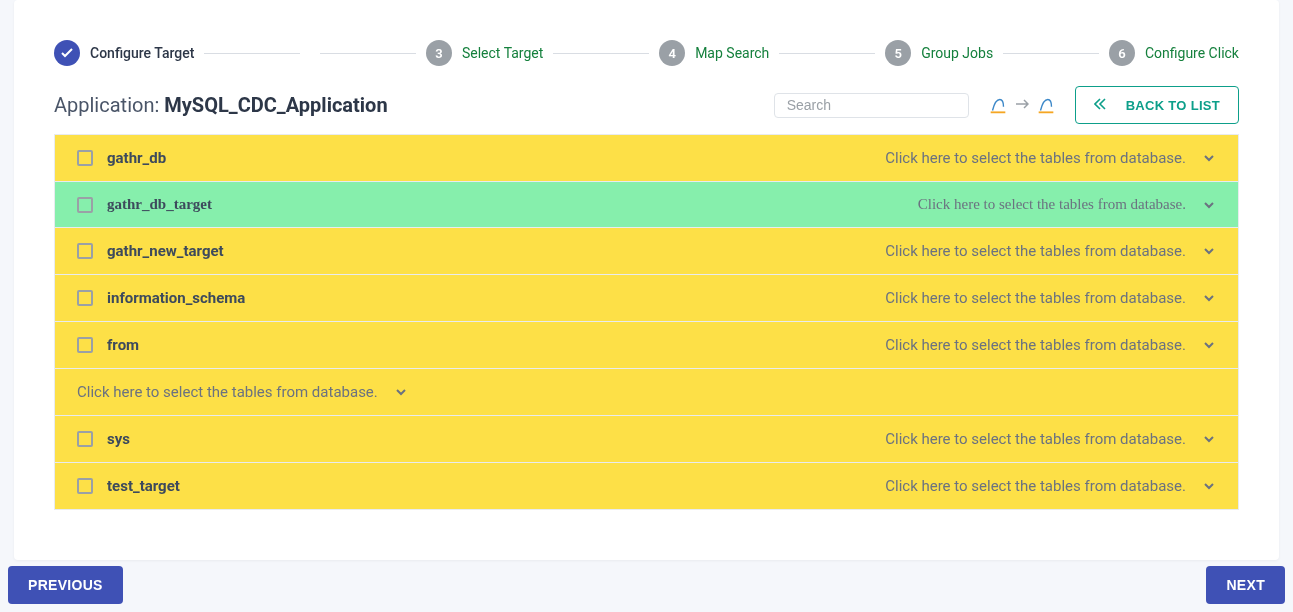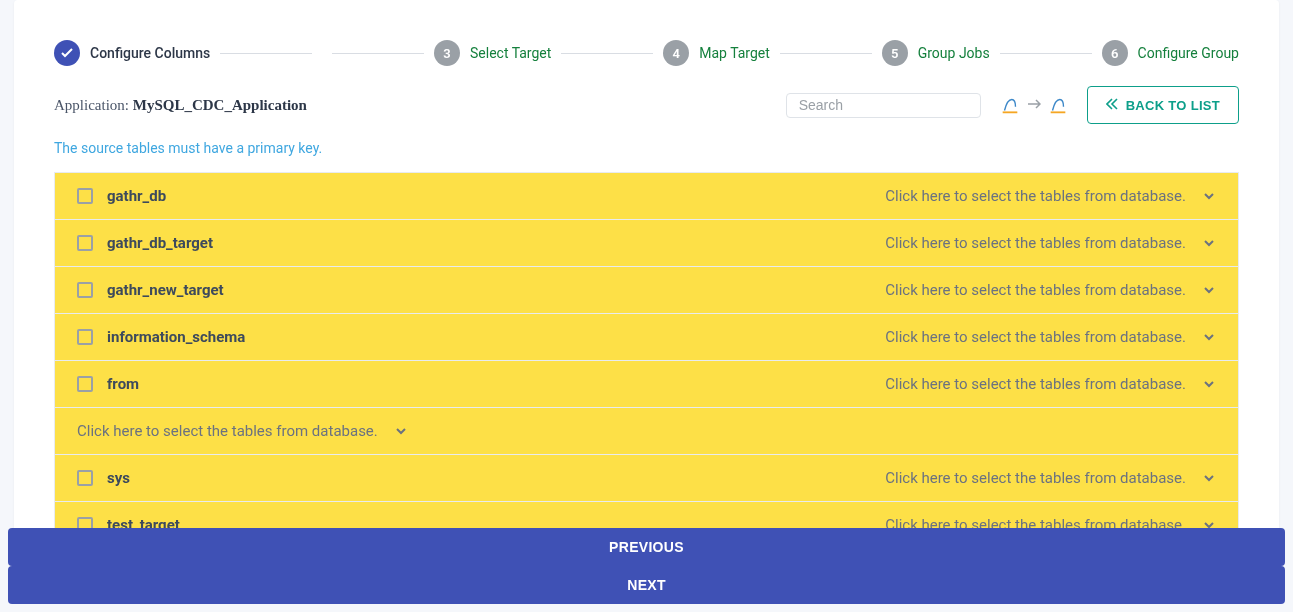--- a/index.html
+++ b/index.html
@@ -58,21 +58,21 @@
     margin: 0 10px;
     min-width: 30px;
   }
   
   .header-row {
     display: flex;
     align-items: center;
     padding: 0 40px 10px 40px;
     justify-content: space-between;
   }
-  .app-label { font-size: 15px; color: #4a5568; font-family: Liberation Serif, serif; }
+  .app-label { font-size: 20px; color: #4a5568; }
   .app-label b { font-weight: 700; color: #2d3748; }
   .header-right { display: flex; align-items: center; gap: 18px; }
   .search-input {
     width: 195px;
     height: 25px;
     border: 1px solid #dfe3e8;
     border-radius: 4px;
     padding: 0 12px;
     font-size: 14px;
     color: #4a5568;
@@ -86,41 +86,41 @@
     color: #0d9f8a;
     background: #fff;
     height: 38px;
     padding: 0 18px;
     border-radius: 4px;
     font-size: 13px;
     font-weight: 700;
     letter-spacing: 0.3px;
     display: flex;
     align-items: center;
-    gap: 8px;
+    gap: 20px;
     cursor: pointer;
   }
   .info-line {
     padding: 6px 40px 16px 40px;
     color: #3fa7e0;
     font-size: 14px;
   }
   
   .db-list { padding: 0 40px; }
   .db-row {
     display: flex;
     align-items: center;
     justify-content: space-between;
     border: 1px solid #e8ebef;
     border-top: none;
     padding: 14px 22px;
     background: #fde047;
   }
   .db-row:first-child { border-top: 1px solid #e8ebef; }
-  .db-row.hover { background: #fde047; }
+  .db-row.hover { background: #86efac; font-family: Liberation Serif, serif; }
   .db-left { display: flex; align-items: center; gap: 14px; }
   .cb {
     width: 16px; height: 16px;
     border: 2px solid #9aa0a6;
     border-radius: 2px;
     cursor: pointer;
     flex-shrink: 0;
   }
   .db-name { font-weight: 700; color: #3d4a5c; font-size: 15px; }
   .db-right { display: flex; align-items: center; gap: 16px; color: #6b7280; font-size: 15px; }
@@ -131,21 +131,20 @@
     cursor: pointer;
   }
   
   .footer {
     position: absolute;
     bottom: 8px;
     left: 0; right: 0;
     display: flex;
     justify-content: space-between;
     padding: 0 8px;
-    flex-direction: column;
   }
   .nav-btn {
     background: #3f51b5;
     color: #fff;
     border: none;
     height: 38px;
     padding: 0 20px;
     border-radius: 4px;
     font-size: 14px;
     font-weight: 700;
@@ -158,42 +157,42 @@
 
 <div class="card">
 
   <div class="stepper" id="stepper">
       <div class="step">
         <div class="step-circle done">
           <svg width="14" height="14" viewBox="0 0 14 14">
             <path fill="none" stroke="#fff" stroke-width="2" d="M2 7l3 3 7-7"></path>
           </svg>
         </div>
-        <span class="step-label active">Configure Columns</span>
+        <span class="step-label active">Configure Target</span>
       </div>
       <div class="step-connector"></div>
       <div class="step-connector"></div>
       <div class="step">
         <div class="step-circle pending">3</div>
         <span class="step-label">Select Target</span>
       </div>
       <div class="step-connector"></div>
       <div class="step">
         <div class="step-circle pending">4</div>
-        <span class="step-label">Map Target</span>
+        <span class="step-label">Map Search</span>
       </div>
       <div class="step-connector"></div>
       <div class="step">
         <div class="step-circle pending">5</div>
         <span class="step-label">Group Jobs</span>
       </div>
       <div class="step-connector"></div>
       <div class="step">
         <div class="step-circle pending">6</div>
-        <span class="step-label">Configure Group</span>
+        <span class="step-label">Configure Click</span>
       </div>
     </div>
 
   <div class="header-row">
     <div class="app-label">
       <span>Application: </span><b>MySQL_CDC_Application</b>
     </div>
     <div class="header-right">
       <input class="search-input" type="text" placeholder="Search" style="">
       <div class="conn-icons">
@@ -219,21 +218,20 @@
         <span>
           <svg width="12" height="12" viewBox="0 0 12 12">
               <path fill="none" stroke="#0d9f8a" stroke-width="1.6" d="M6 1 1 6l5 5M11 1 6 6l5 5"></path>
             </svg>
         </span>
         <span>BACK TO LIST</span>
       </button>
     </div>
   </div>
 
-  <div class="info-line">The source tables must have a primary key.</div>
 
   <div class="db-list" id="db-list">
       <div class="db-row">
         <div class="db-left">
           <div class="cb"></div>
           <span class="db-name">gathr_db</span>
         </div>
         <div class="db-right">
           <span>Click here to select the tables from database.</span>
           <span class="chev">

